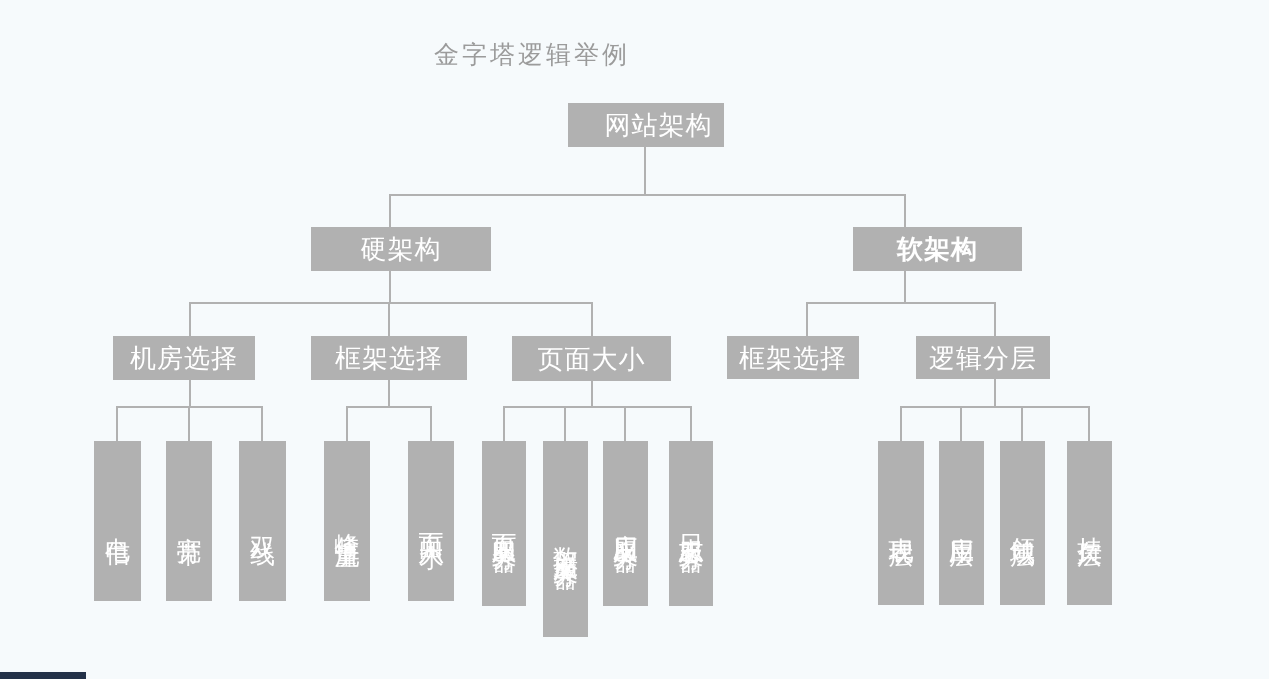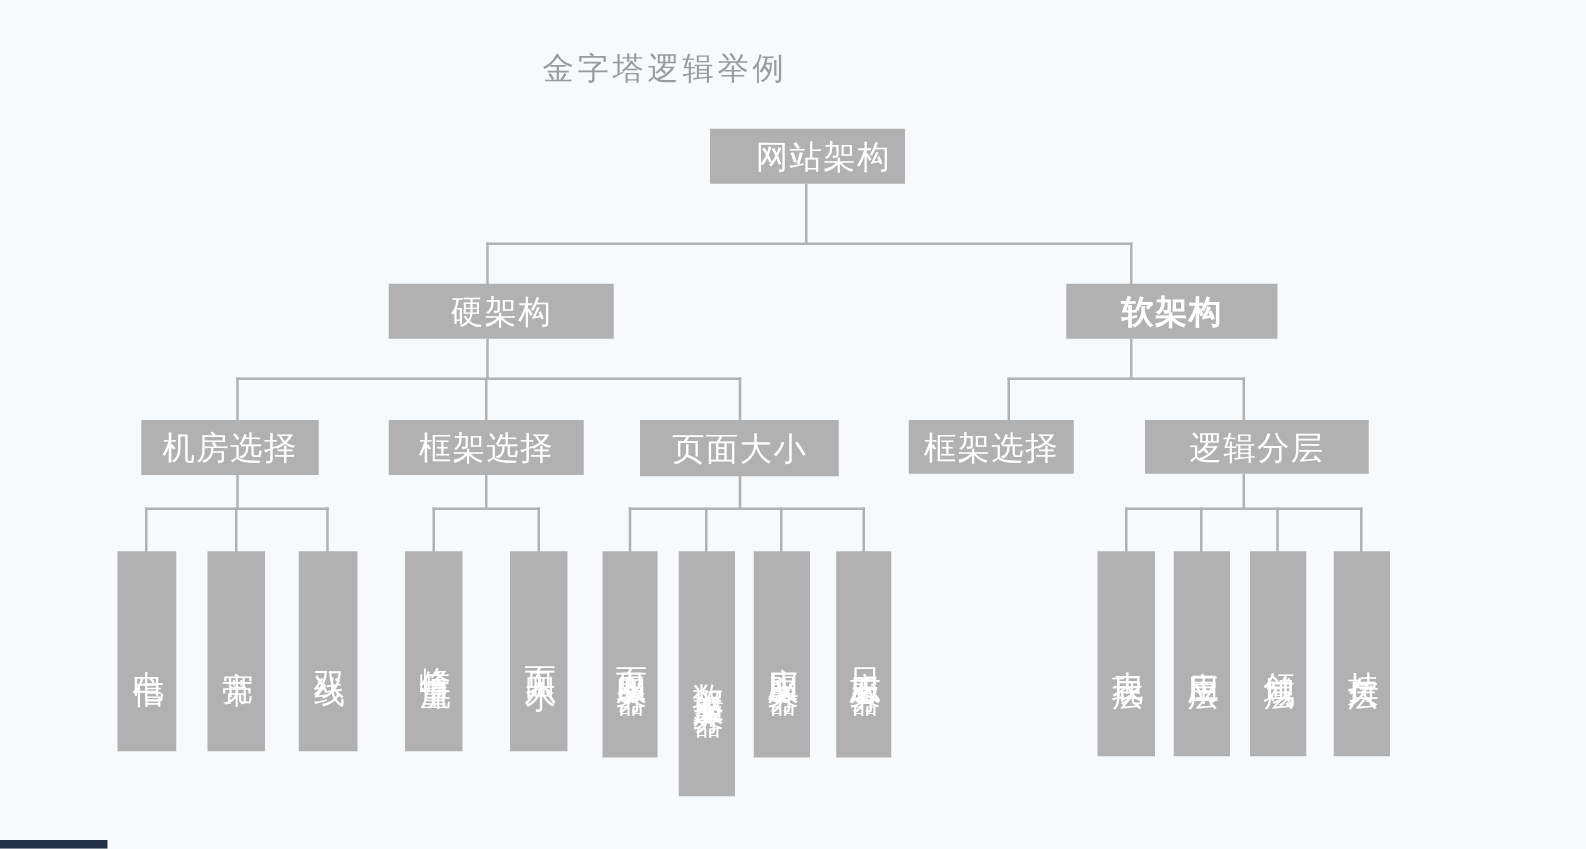--- a/index.html
+++ b/index.html
@@ -108,21 +108,21 @@
 
   <div class="node" style="left:568px;top:103px;width:156px;height:44px;padding-left:25px;">网站架构</div>
 
   <div class="node" style="left:311px;top:227px;width:180px;height:44px;">硬架构</div>
   <div class="node" style="left:853px;top:227px;width:169px;height:44px;font-weight:bold;">软架构</div>
 
   <div class="node" style="left:113px;top:336px;width:142px;height:44px;">机房选择</div>
   <div class="node" style="left:311px;top:336px;width:156px;height:44px;">框架选择</div>
   <div class="node" style="left:512px;top:336px;width:159px;height:45px;">页面大小</div>
   <div class="node" style="left:727px;top:336px;width:132px;height:43px;">框架选择</div>
-  <div class="node" style="left:916px;top:336px;width:179px;height:43px;">逻辑分层</div>
+  <div class="node" style="left:916px;top:336px;width:134px;height:43px;">逻辑分层</div>
 
   <div class="node v" style="left:94px;top:441px;width:47px;height:160px;">电信</div>
   <div class="node v" style="left:166px;top:441px;width:46px;height:160px;">宽带</div>
   <div class="node v" style="left:239px;top:441px;width:47px;height:160px;">双线</div>
 
   <div class="node v" style="left:324px;top:441px;width:46px;height:160px;">峰值流量</div>
   <div class="node v" style="left:408px;top:441px;width:46px;height:160px;">页面大小</div>
 
   <div class="node v" style="left:482px;top:441px;width:44px;height:165px;">页面服务器</div>
   <div class="node v" style="left:543px;top:441px;width:45px;height:196px;">数据库服务器</div>

